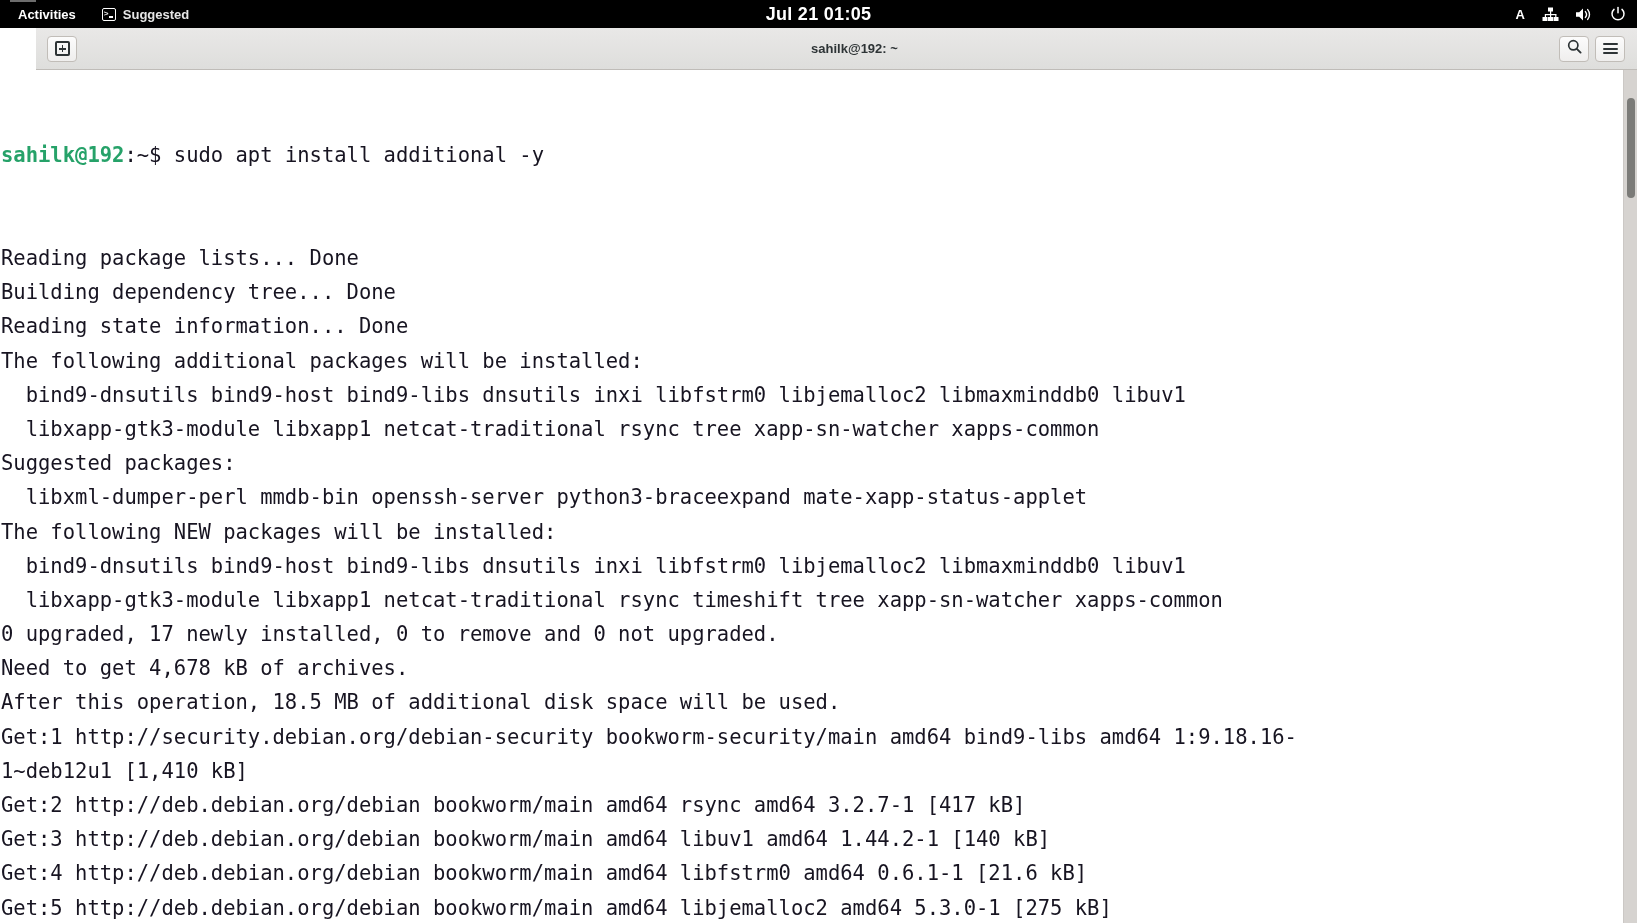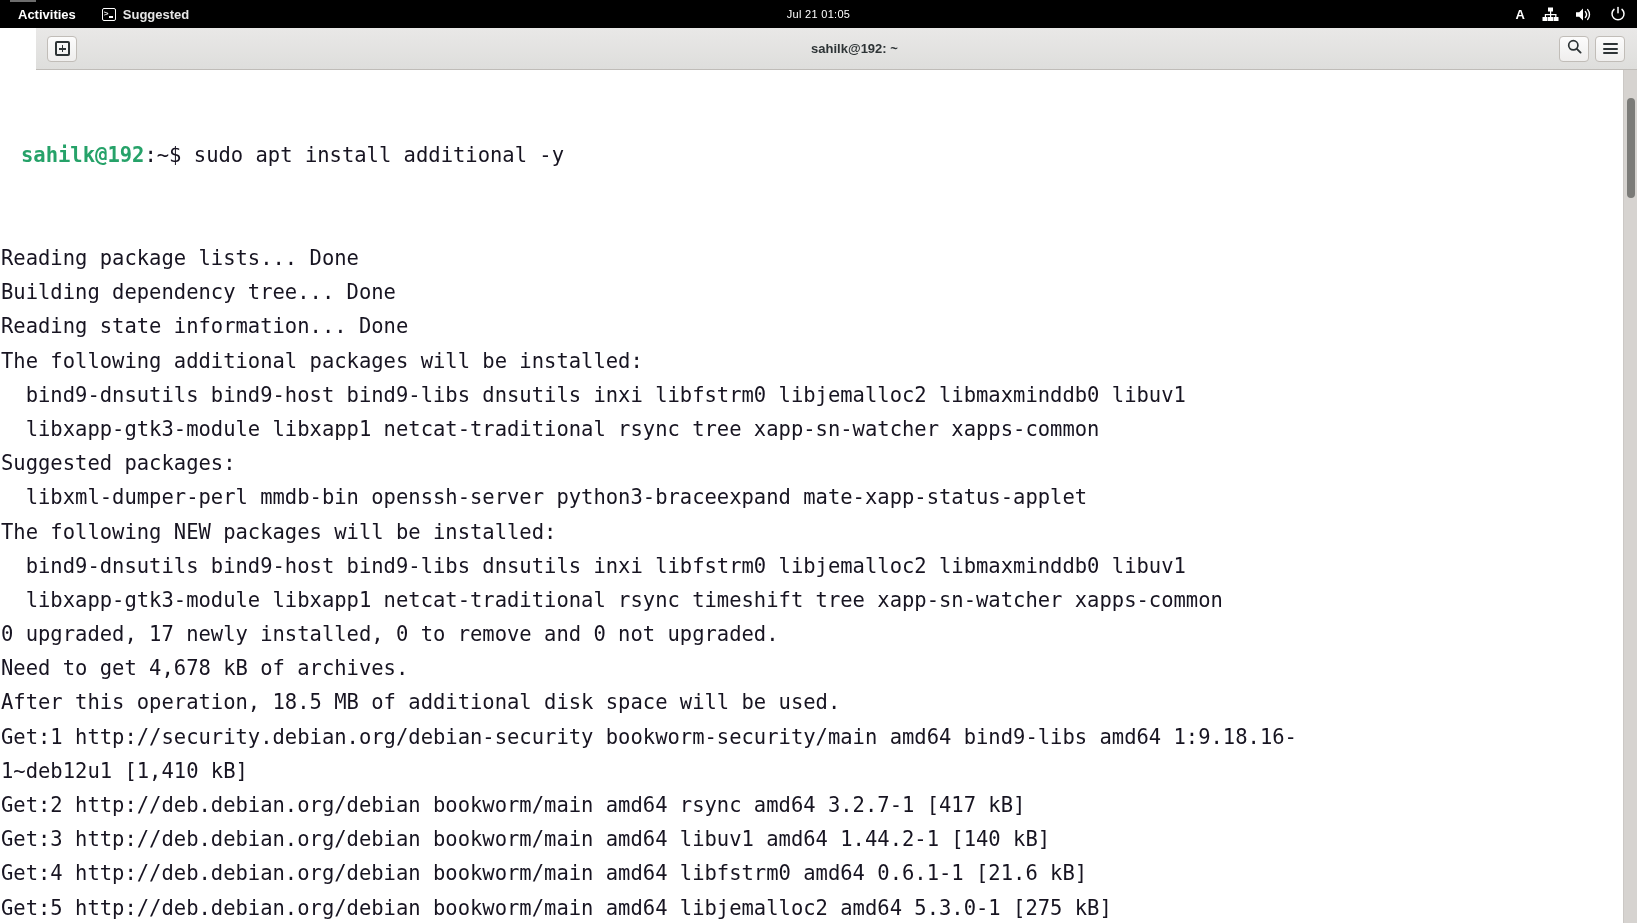--- a/index.html
+++ b/index.html
@@ -71,22 +71,22 @@
     width: 4px; height: 1.5px;
     background: #ffffff;
   }
   #clock {
     position: absolute;
     left: 0; right: 0;
     top: 0;
     height: 28px;
     line-height: 28px;
     text-align: center;
-    font-size: 11px;
-    font-weight: normal;
+    font-size: 18px;
+    font-weight: bold;
     letter-spacing: 0.3px;
   }
   #tray {
     position: absolute;
     right: 10px;
     top: 0;
     height: 28px;
     display: flex;
     align-items: center;
     gap: 16px;
@@ -173,21 +173,21 @@
   #term-text {
     font-family: "DejaVu Sans Mono", "Liberation Mono", monospace;
     font-size: 20.5px;
     line-height: 34.2px;
     color: #171421;
     white-space: pre;
     padding: 0 0 0 1px;
     letter-spacing: 0px;
   }
   .line { height: 34.2px; }
-  .user { color: #26a269; font-weight: bold; padding-left: 20px; }
+  .user { color: #26a269; font-weight: bold; }
   .punct { color: #171421; }
 
   
   #scrollbar {
     position: absolute;
     top: 0;
     right: 0;
     width: 14px;
     height: 100%;
     background: #d6d3d0;

